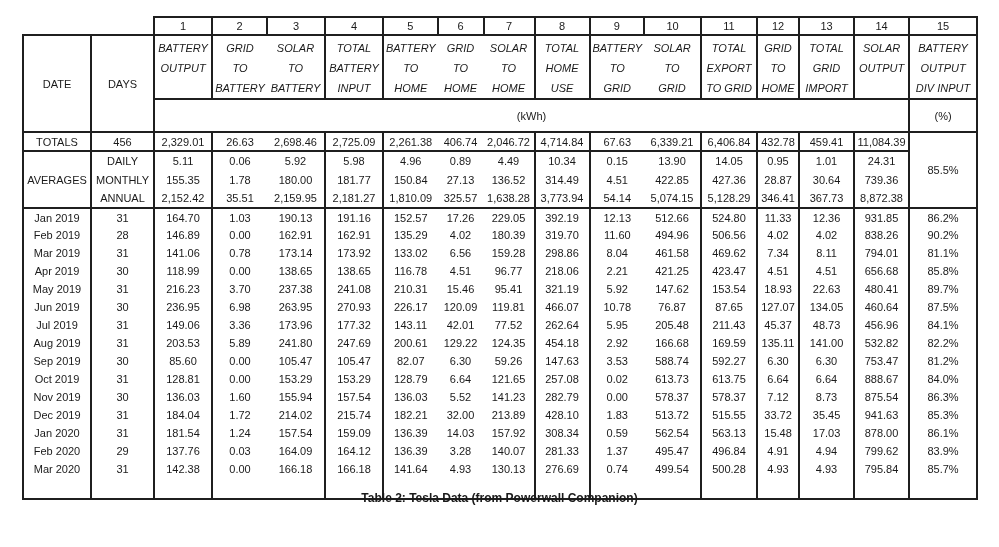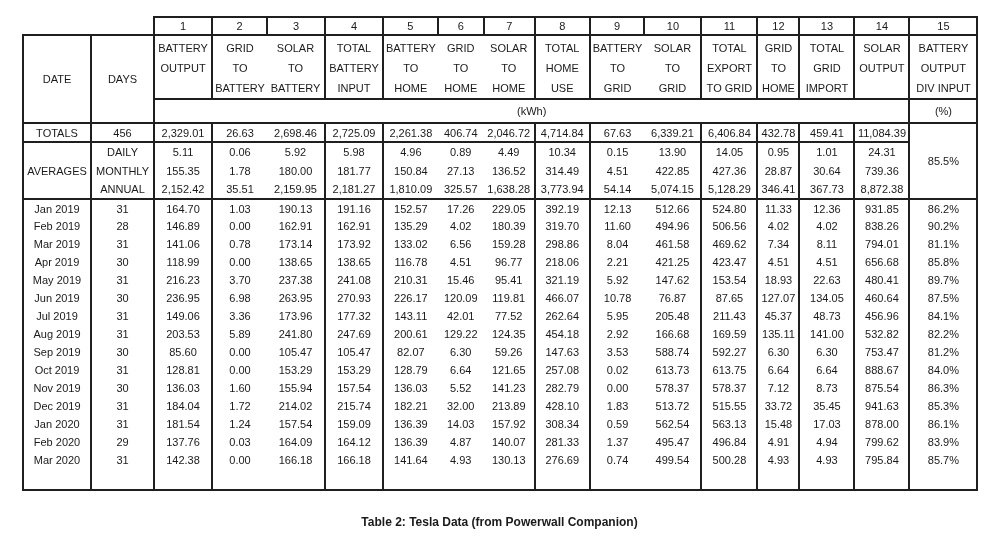--- a/index.html
+++ b/index.html
@@ -15,28 +15,28 @@
   td{
     padding:0 2px;font-size:11px;text-align:center;vertical-align:middle;
     border:0 solid #1f1f1f;overflow:hidden;white-space:nowrap;
   }
   .bl{border-left-width:2px;}
   .br{border-right-width:2px;}
   .bt{border-top-width:2px;}
   .bb{border-bottom-width:2px;}
   tr.r-num{height:18px;}
   tr.r-head{height:64px;}
-  tr.r-units{height:24px;}
+  tr.r-units{height:33px;}
   tr.r-data{height:19px;}
   tr.r-month{height:18px;}
   tr.r-empty{height:21px;}
-  td.hdr{vertical-align:top;padding-top:2px;line-height:20px;}
+  td.hdr{vertical-align:top;padding-top:2px;line-height:20px;font-style:italic;}
   td.units{font-size:11px;}
   .caption{
-    position:absolute;left:0;top:515px;width:999px;text-align:center;
+    position:absolute;left:0;top:491px;width:999px;text-align:center;
     font-weight:bold;font-size:12px;color:#1a1a1a;
   }
 </style>
 </head>
 <body>
 
 <div class="page">
   <table class="data-table">
     <colgroup>
       <col style="width:68px">
@@ -477,21 +477,21 @@
           <td class="bl br">86.1%</td>
         </tr>
         <tr class="r-month">
           <td class="bl">Feb 2020</td>
           <td class="bl">29</td>
           <td class="bl">137.76</td>
           <td class="bl">0.03</td>
           <td>164.09</td>
           <td class="bl">164.12</td>
           <td class="bl">136.39</td>
-          <td>4.87</td>
+          <td>3.28</td>
           <td>140.07</td>
           <td class="bl">281.33</td>
           <td class="bl">1.37</td>
           <td>495.47</td>
           <td class="bl">496.84</td>
           <td class="bl">4.91</td>
           <td class="bl">4.94</td>
           <td class="bl">799.62</td>
           <td class="bl br">83.9%</td>
         </tr>

